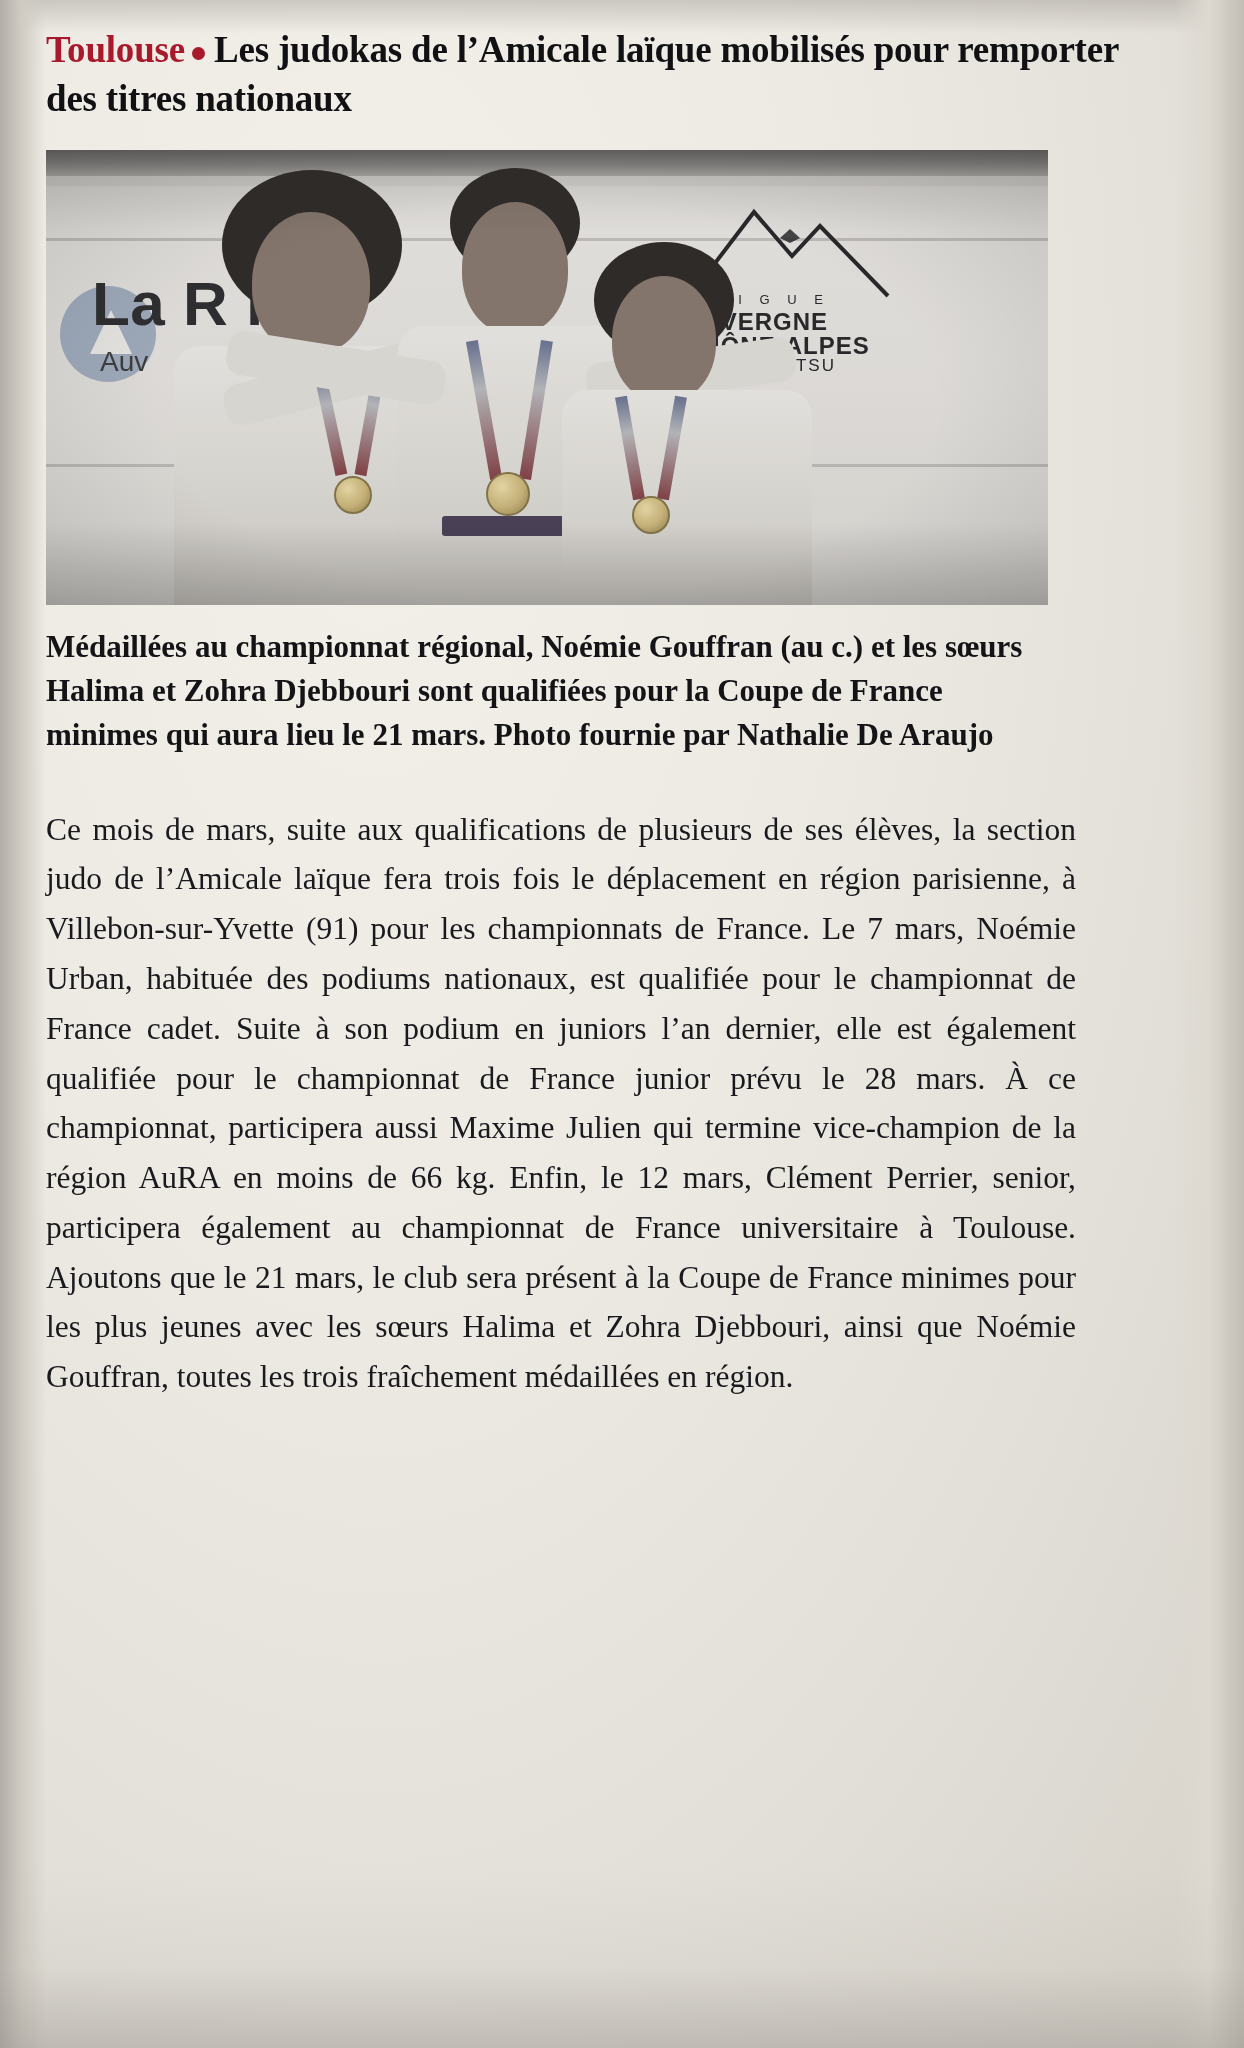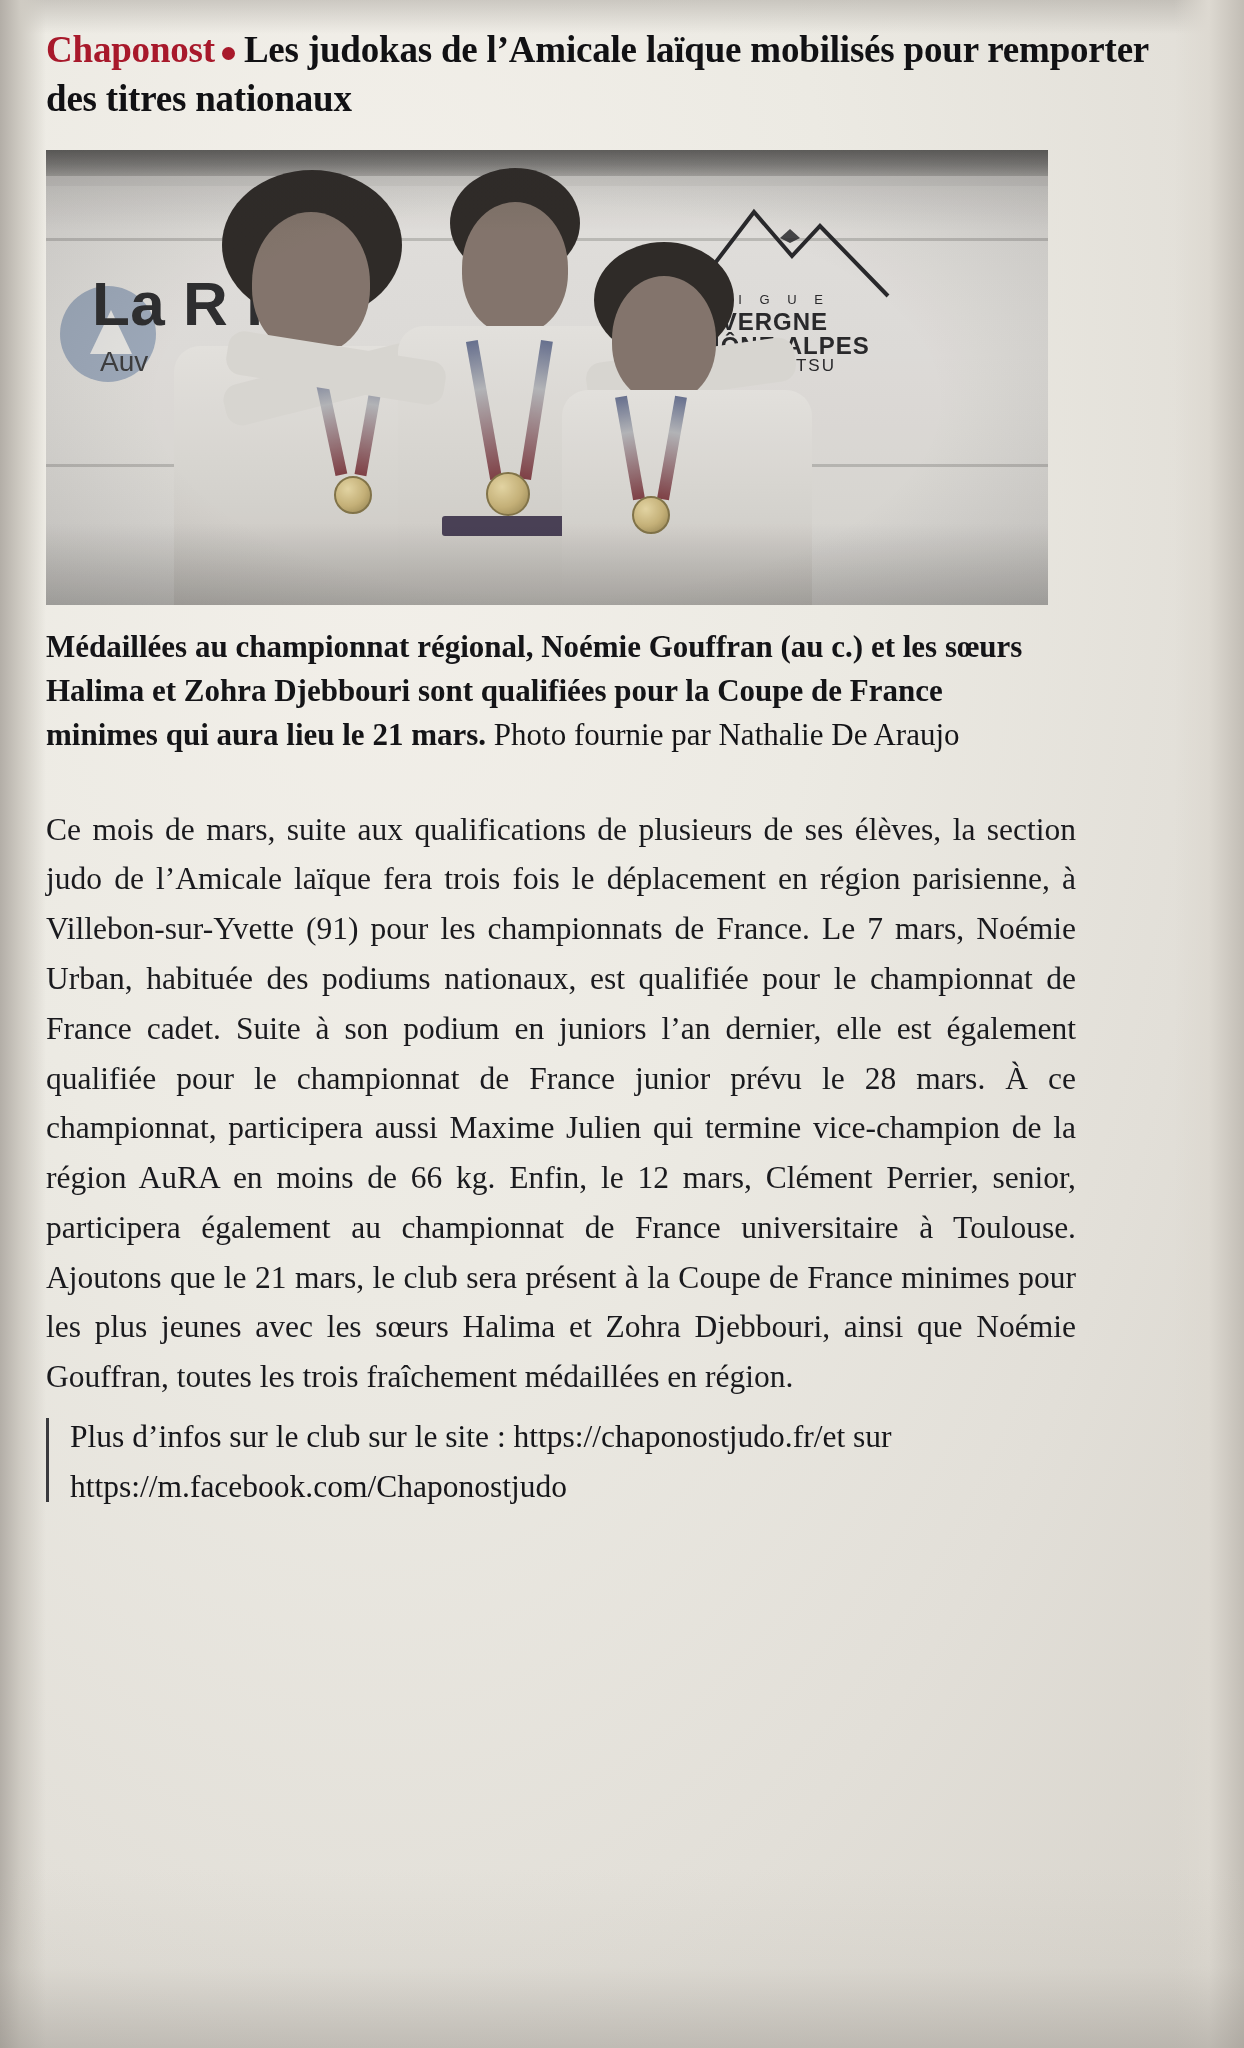--- a/index.html
+++ b/index.html
@@ -217,21 +217,21 @@
 
   
   .caption {
     margin-top: 20px;
     width: 1010px;
     font-size: 31px;
     line-height: 1.42;
     color: #141417;
   }
   .caption b { font-weight: bold; }
-  .caption .credit { font-weight: normal; }
+  .caption .credit { font-weight: bold; }
 
   
   .body-text {
     margin-top: 48px;
     width: 1030px;
     font-size: 31.5px;
     line-height: 1.58;
     text-align: justify;
     color: #1a1a1e;
   }
@@ -259,21 +259,21 @@
 
 <div class="page">
   <div class="paper-shade-top"></div>
   <div class="paper-shade-left"></div>
   <div class="paper-shade-right"></div>
   <div class="paper-shade-bottom"></div>
 
   <div class="content">
 
     <h1 class="headline">
-      <span class="kicker">Chaponost</span><span class="bullet-dot"></span><span>Les judokas de l’Amicale laïque mobilisés pour remporter des titres nationaux</span>
+      <span class="kicker">Toulouse</span><span class="bullet-dot"></span><span>Les judokas de l’Amicale laïque mobilisés pour remporter des titres nationaux</span>
     </h1>
 
     <div class="photo-wrap">
       <div class="photo">
         <div class="ph-topbar"></div>
         <div class="ph-topbar2"></div>
         <div class="ph-board">
           <div class="ph-board-line" style="top:52px;"></div>
           <div class="ph-board-line" style="top:278px;"></div>
         </div>
@@ -331,19 +331,15 @@
     </div>
 
     <div class="caption">
       <b>Médaillées au championnat régional, Noémie Gouffran (au c.) et les sœurs Halima et Zohra Djebbouri sont qualifiées pour la Coupe de France minimes qui aura lieu le 21 mars.</b><span class="credit"> Photo fournie par Nathalie De Araujo</span>
     </div>
 
     <div class="body-text">
       <p>Ce mois de mars, suite aux qualifications de plusieurs de ses élèves, la section judo de l’Amicale laïque fera trois fois le déplacement en région parisienne, à Villebon-sur-Yvette (91) pour les championnats de France. Le 7 mars, Noémie Urban, habituée des podiums nationaux, est qualifiée pour le championnat de France cadet. Suite à son podium en juniors l’an dernier, elle est également qualifiée pour le championnat de France junior prévu le 28 mars. À ce championnat, participera aussi Maxime Julien qui termine vice-champion de la région AuRA en moins de 66 kg. Enfin, le 12 mars, Clément Perrier, senior, participera également au championnat de France universitaire à Toulouse. Ajoutons que le 21 mars, le club sera présent à la Coupe de France minimes pour les plus jeunes avec les sœurs Halima et Zohra Djebbouri, ainsi que Noémie Gouffran, toutes les trois fraîchement médaillées en région.</p>
     </div>
 
-    <div class="infos">
-      <div class="rule"></div>
-      <span>Plus d’infos sur le club sur le site : https://chaponostjudo.fr/et sur https://m.facebook.com/Chaponostjudo</span>
-    </div>
 
   </div>
 </div>
 
 </body></html>

